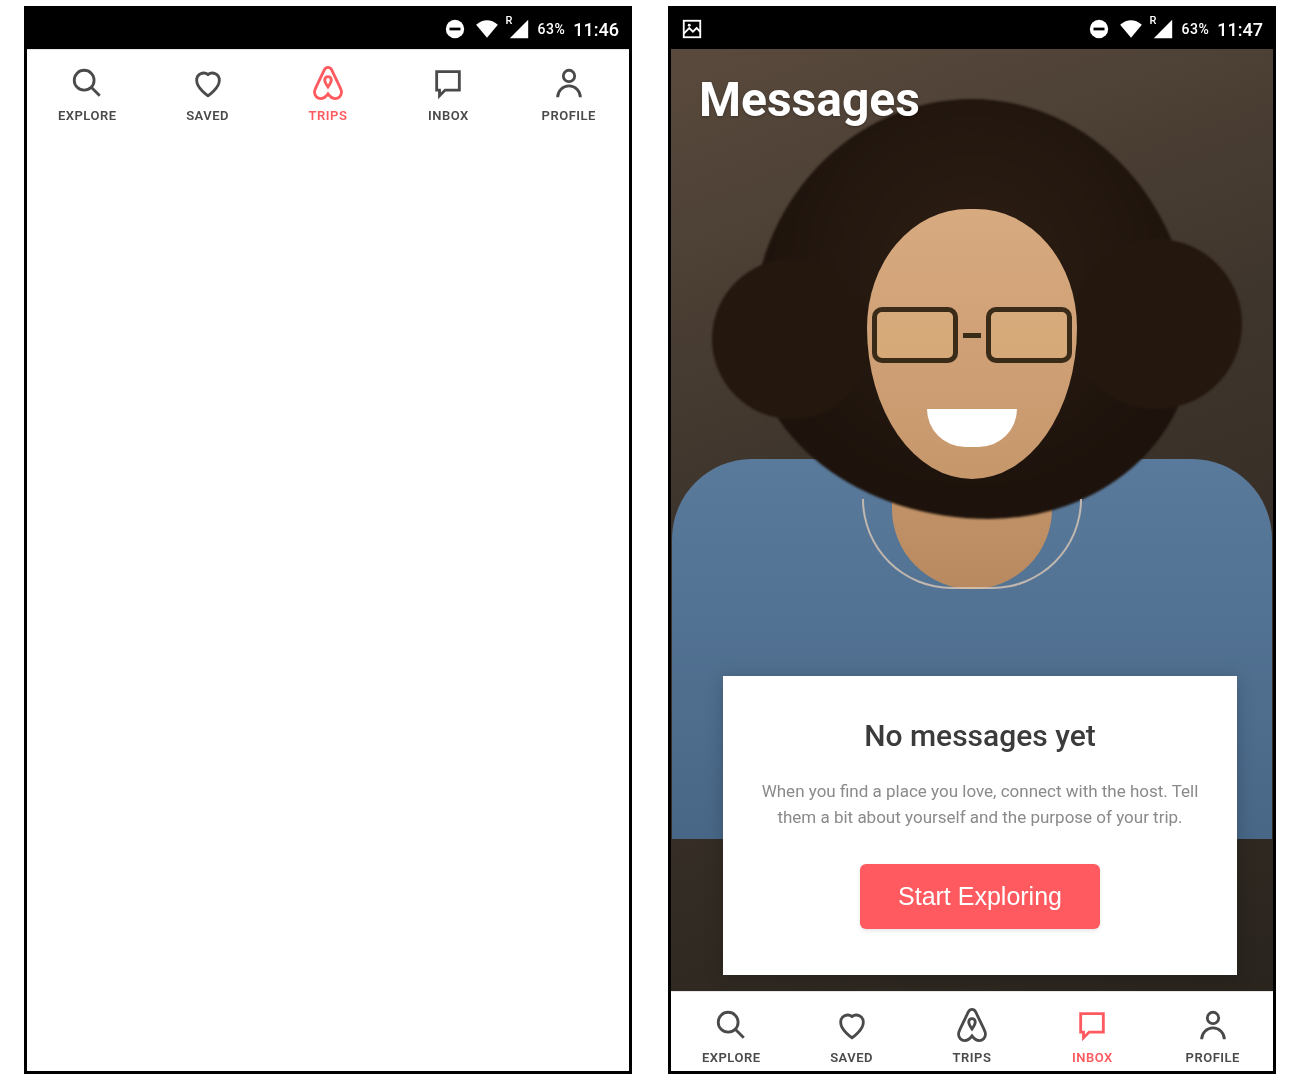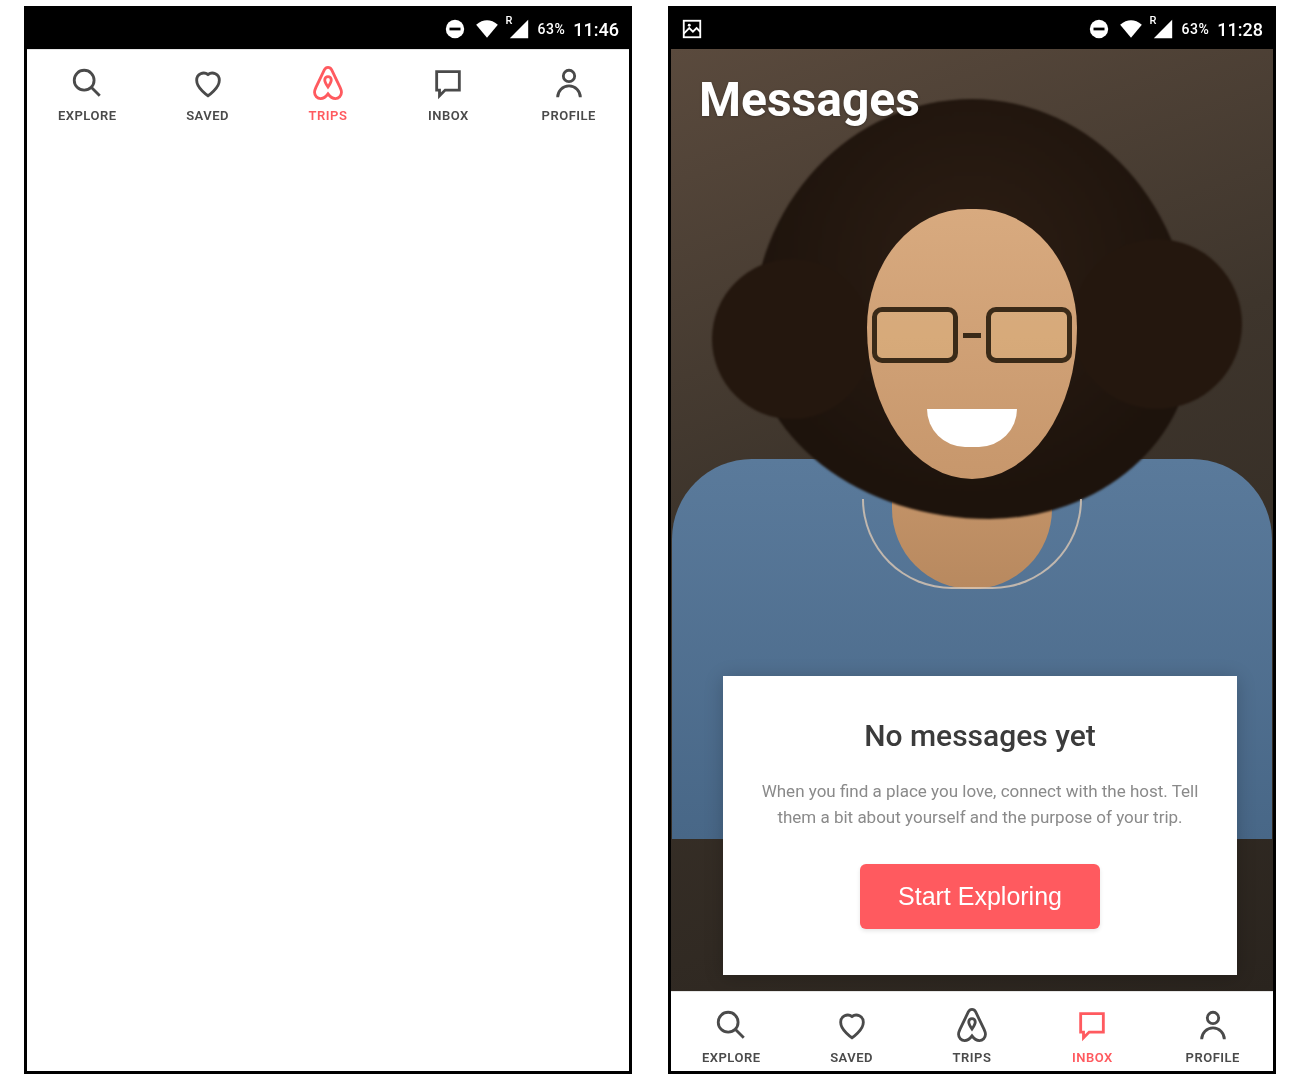--- a/index.html
+++ b/index.html
@@ -361,21 +361,21 @@
           <path d="M12 18 L2 6 Q12 -2 22 6 Z" fill="#fff"></path>
         </svg>
     </span>
     <span style="position:relative;display:inline-block;">
       <svg width="22" height="22" viewBox="0 0 24 24">
           <path d="M2 22 L22 22 L22 2 Z" fill="#fff"></path>
         </svg>
       <span style="position:absolute;top:-4px;left:-2px;font-size:11px;color:#fff;">R</span>
     </span>
     <span class="battery-text">63%</span>
-    <span class="clock">11:28</span>
+    <span class="clock">11:47</span>
   </div>
 
   <div class="content-inbox">
     <div class="hero">
       <div class="hero-title">Messages</div>
       <div class="person">
         <div class="shirt"></div>
         <div class="hair"></div>
         <div class="face"></div>
         <div class="glasses">

